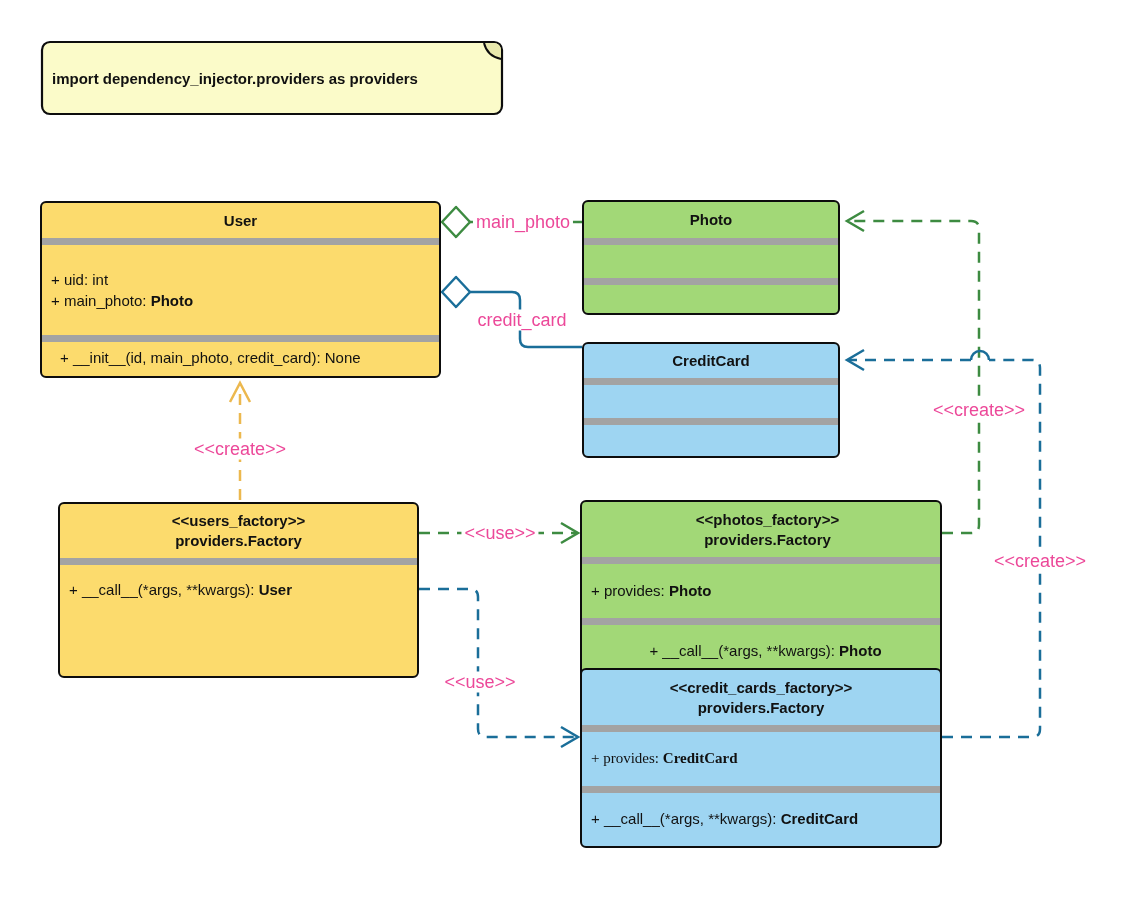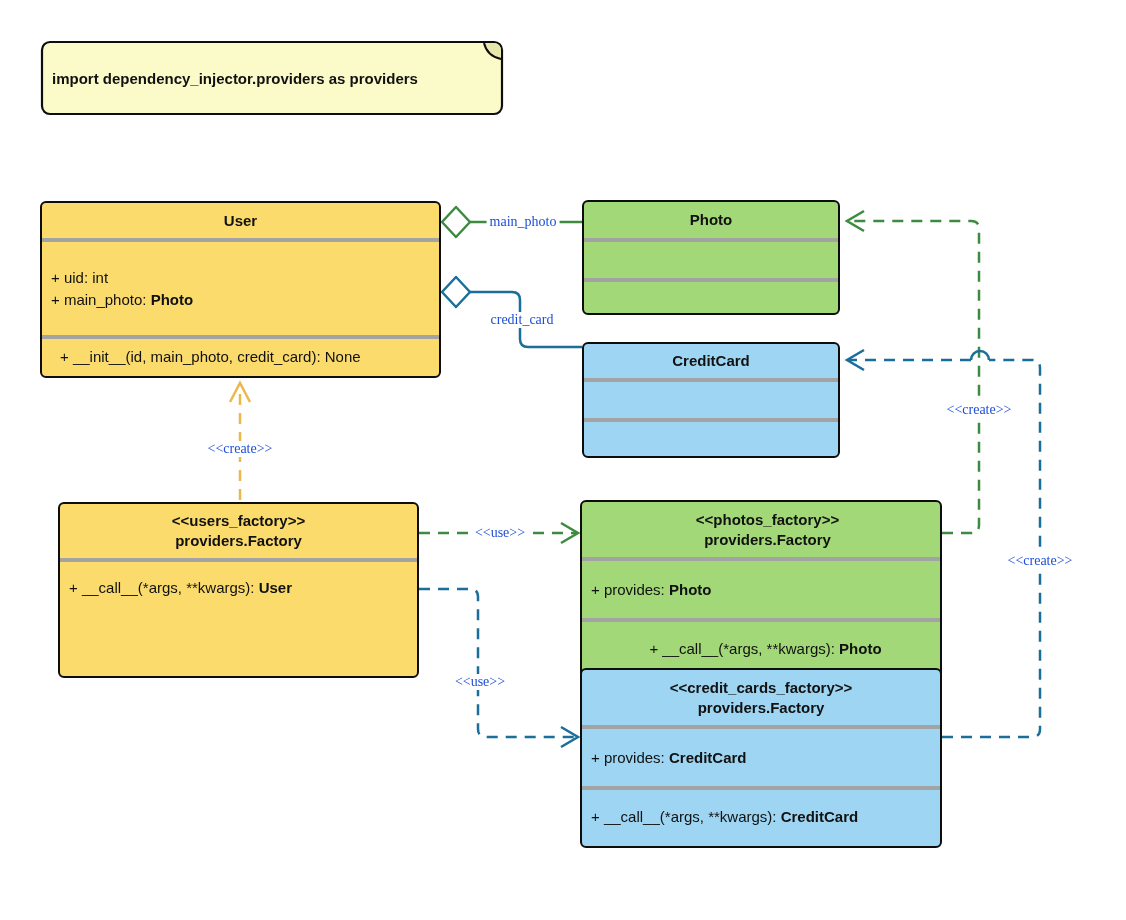--- a/index.html
+++ b/index.html
@@ -4,26 +4,26 @@
 <style>
   html,body{margin:0;padding:0;background:#fff;}
   body{width:1126px;height:920px;position:relative;font-family:"Liberation Sans","DejaVu Sans",sans-serif;color:#111;}
   #canvas{position:absolute;inset:0;width:1126px;height:920px;}
   svg.overlay{position:absolute;left:0;top:0;z-index:1;}
   .uml-box{position:absolute;box-sizing:border-box;border:2px solid #0d0d0d;border-radius:6px;overflow:hidden;z-index:2;font-size:15px;}
   .bg-yellow{background:#FCDB6D;}
   .bg-green{background:#A2D877;}
   .bg-blue{background:#9ED5F2;}
   .sec{box-sizing:border-box;}
-  .sec + .sec{border-top:4px solid #a3a3a3;}
+  .sec + .sec{border-top:7px solid #a3a3a3;}
   .sec.title{display:flex;flex-direction:column;align-items:center;justify-content:center;font-weight:bold;text-align:center;line-height:20px;}
   .sec.body{display:flex;flex-direction:column;justify-content:center;padding-left:9px;}
   .row{line-height:21.5px;white-space:nowrap;}
   .b{font-weight:bold;}
-  .lbl{position:absolute;z-index:3;transform:translate(-50%,-50%);background:#fff;padding:0 3px;font-size:14px;white-space:nowrap;color:#1d4ed8;font-family:Liberation Serif, serif;}
+  .lbl{position:absolute;z-index:3;transform:translate(-50%,-50%);background:#fff;padding:0 3px;font-size:18px;white-space:nowrap;color:#ec4899;}
   .note-text{position:absolute;left:52px;top:42px;width:440px;height:72px;display:flex;align-items:center;font-weight:bold;font-size:15px;z-index:2;}
 </style>
 </head>
 <body>
 
 <div id="canvas">
 
   <svg class="overlay" width="1126" height="920" viewBox="0 0 1126 920">
 
     <rect x="42" y="42" width="460" height="72" rx="8" stroke="#0d0d0d" stroke-width="2.2" fill="#FBFBC9"></rect>
@@ -100,21 +100,21 @@
     <div class="sec body" style="height:58px;text-align:center;">
       <div class="row"><span>+ __call__(*args, **kwargs): </span><span class="b">Photo</span></div>
     </div>
   </div>
 
   <div class="uml-box bg-blue" style="left:580px;top:668px;width:362px;height:180px;">
     <div class="sec title" style="height:55px;">
       <div>&lt;&lt;credit_cards_factory&gt;&gt;</div>
       <div>providers.Factory</div>
     </div>
-    <div class="sec body" style="height:61px;">
+    <div class="sec body" style="height:61px;font-family:Liberation Serif, serif;">
       <div class="row"><span>+ provides: </span><span class="b">CreditCard</span></div>
     </div>
     <div class="sec body" style="height:58px;">
       <div class="row"><span>+ __call__(*args, **kwargs): </span><span class="b">CreditCard</span></div>
     </div>
   </div>
 
   <div class="lbl" style="left:523px;top:222px;">main_photo</div>
   <div class="lbl" style="left:522px;top:320px;">credit_card</div>
   <div class="lbl" style="left:240px;top:449px;">&lt;&lt;create&gt;&gt;</div>

